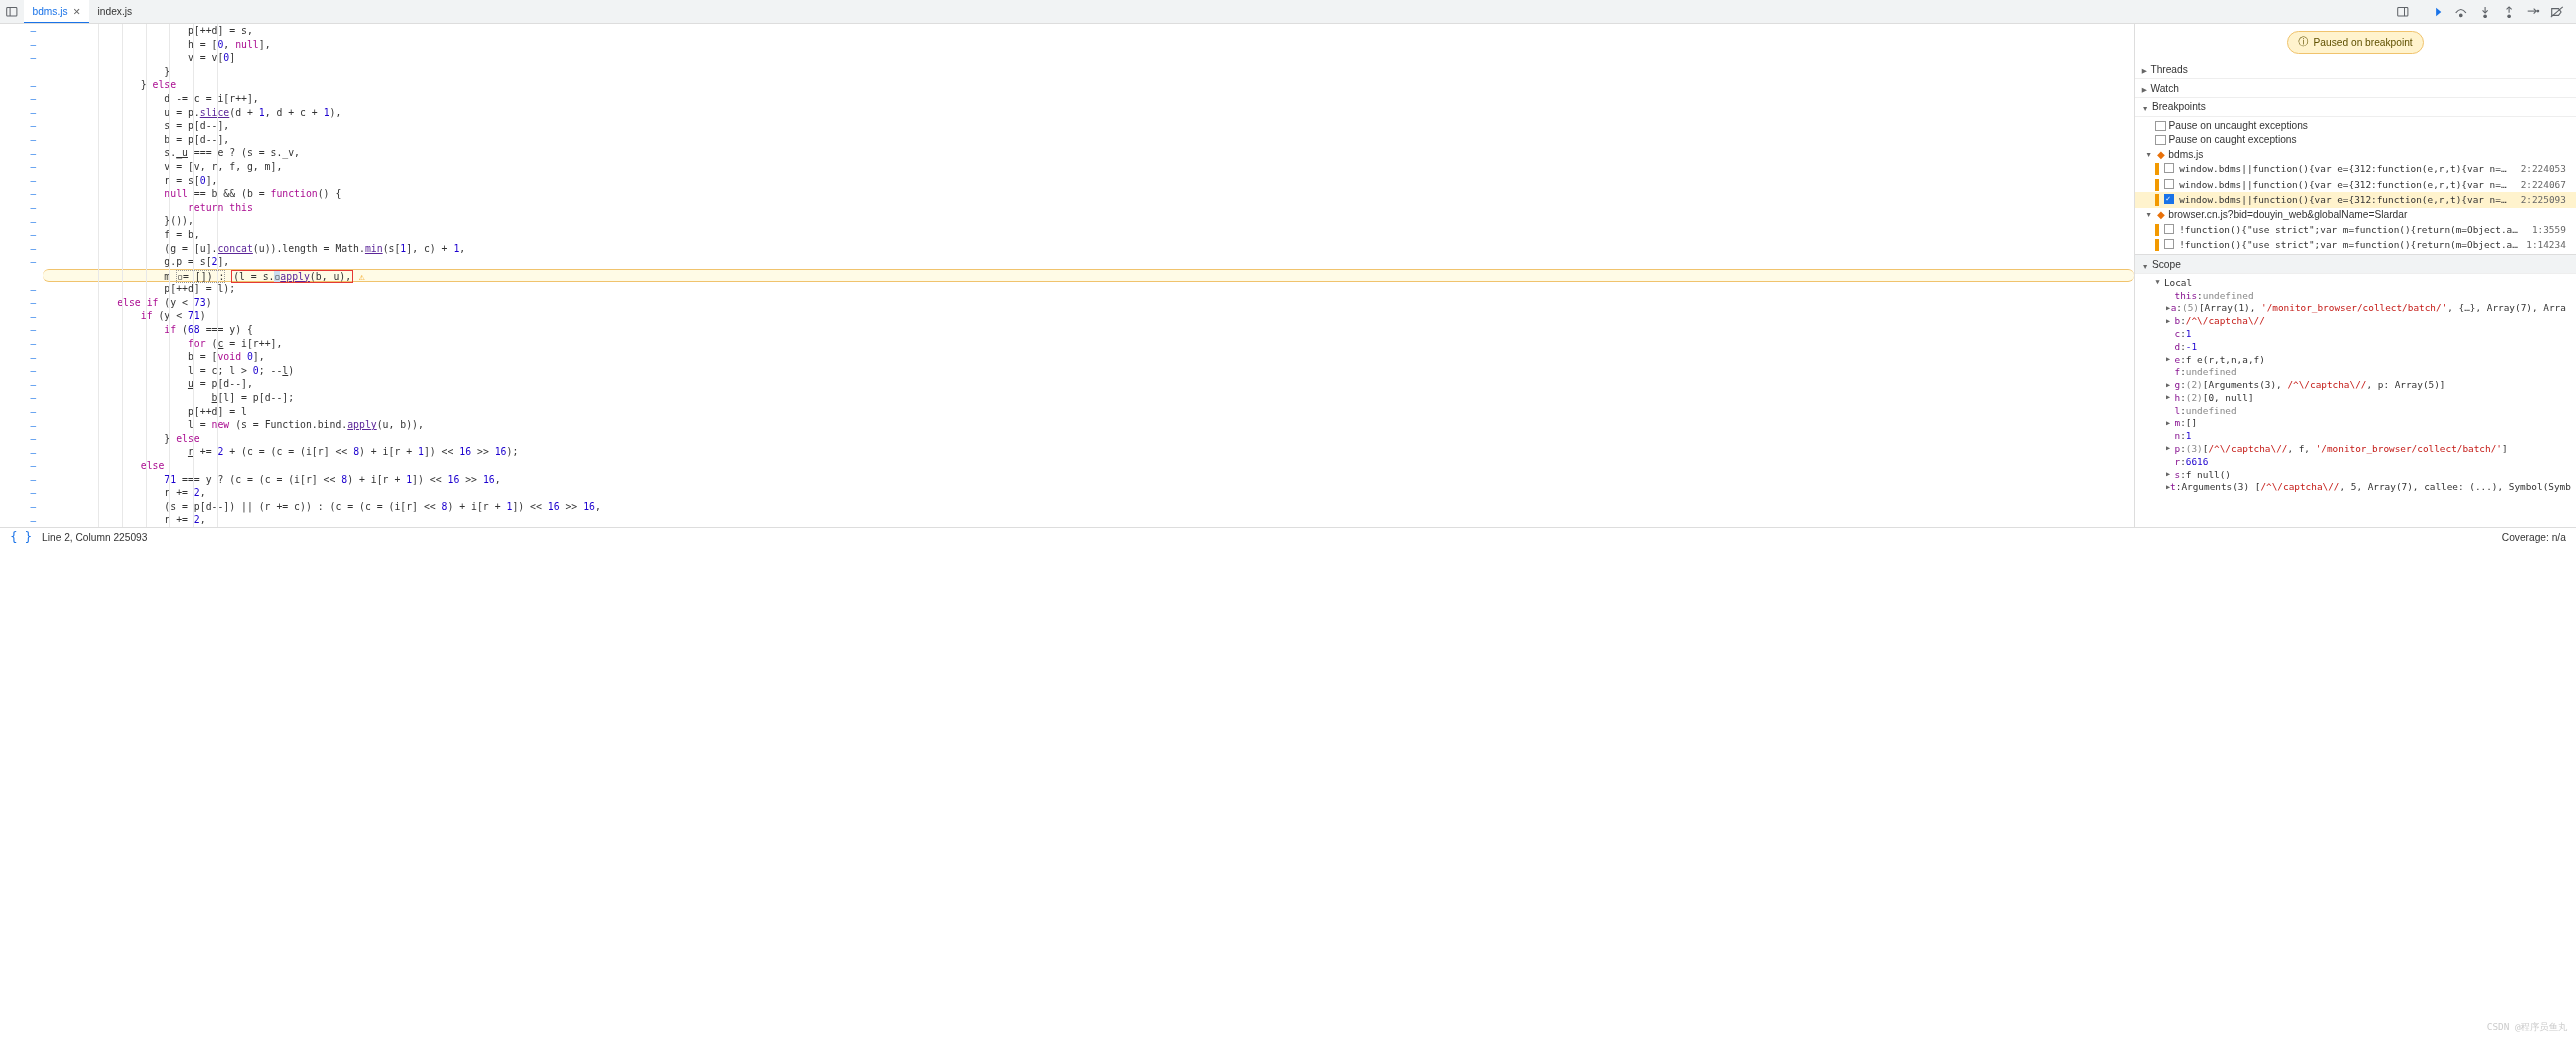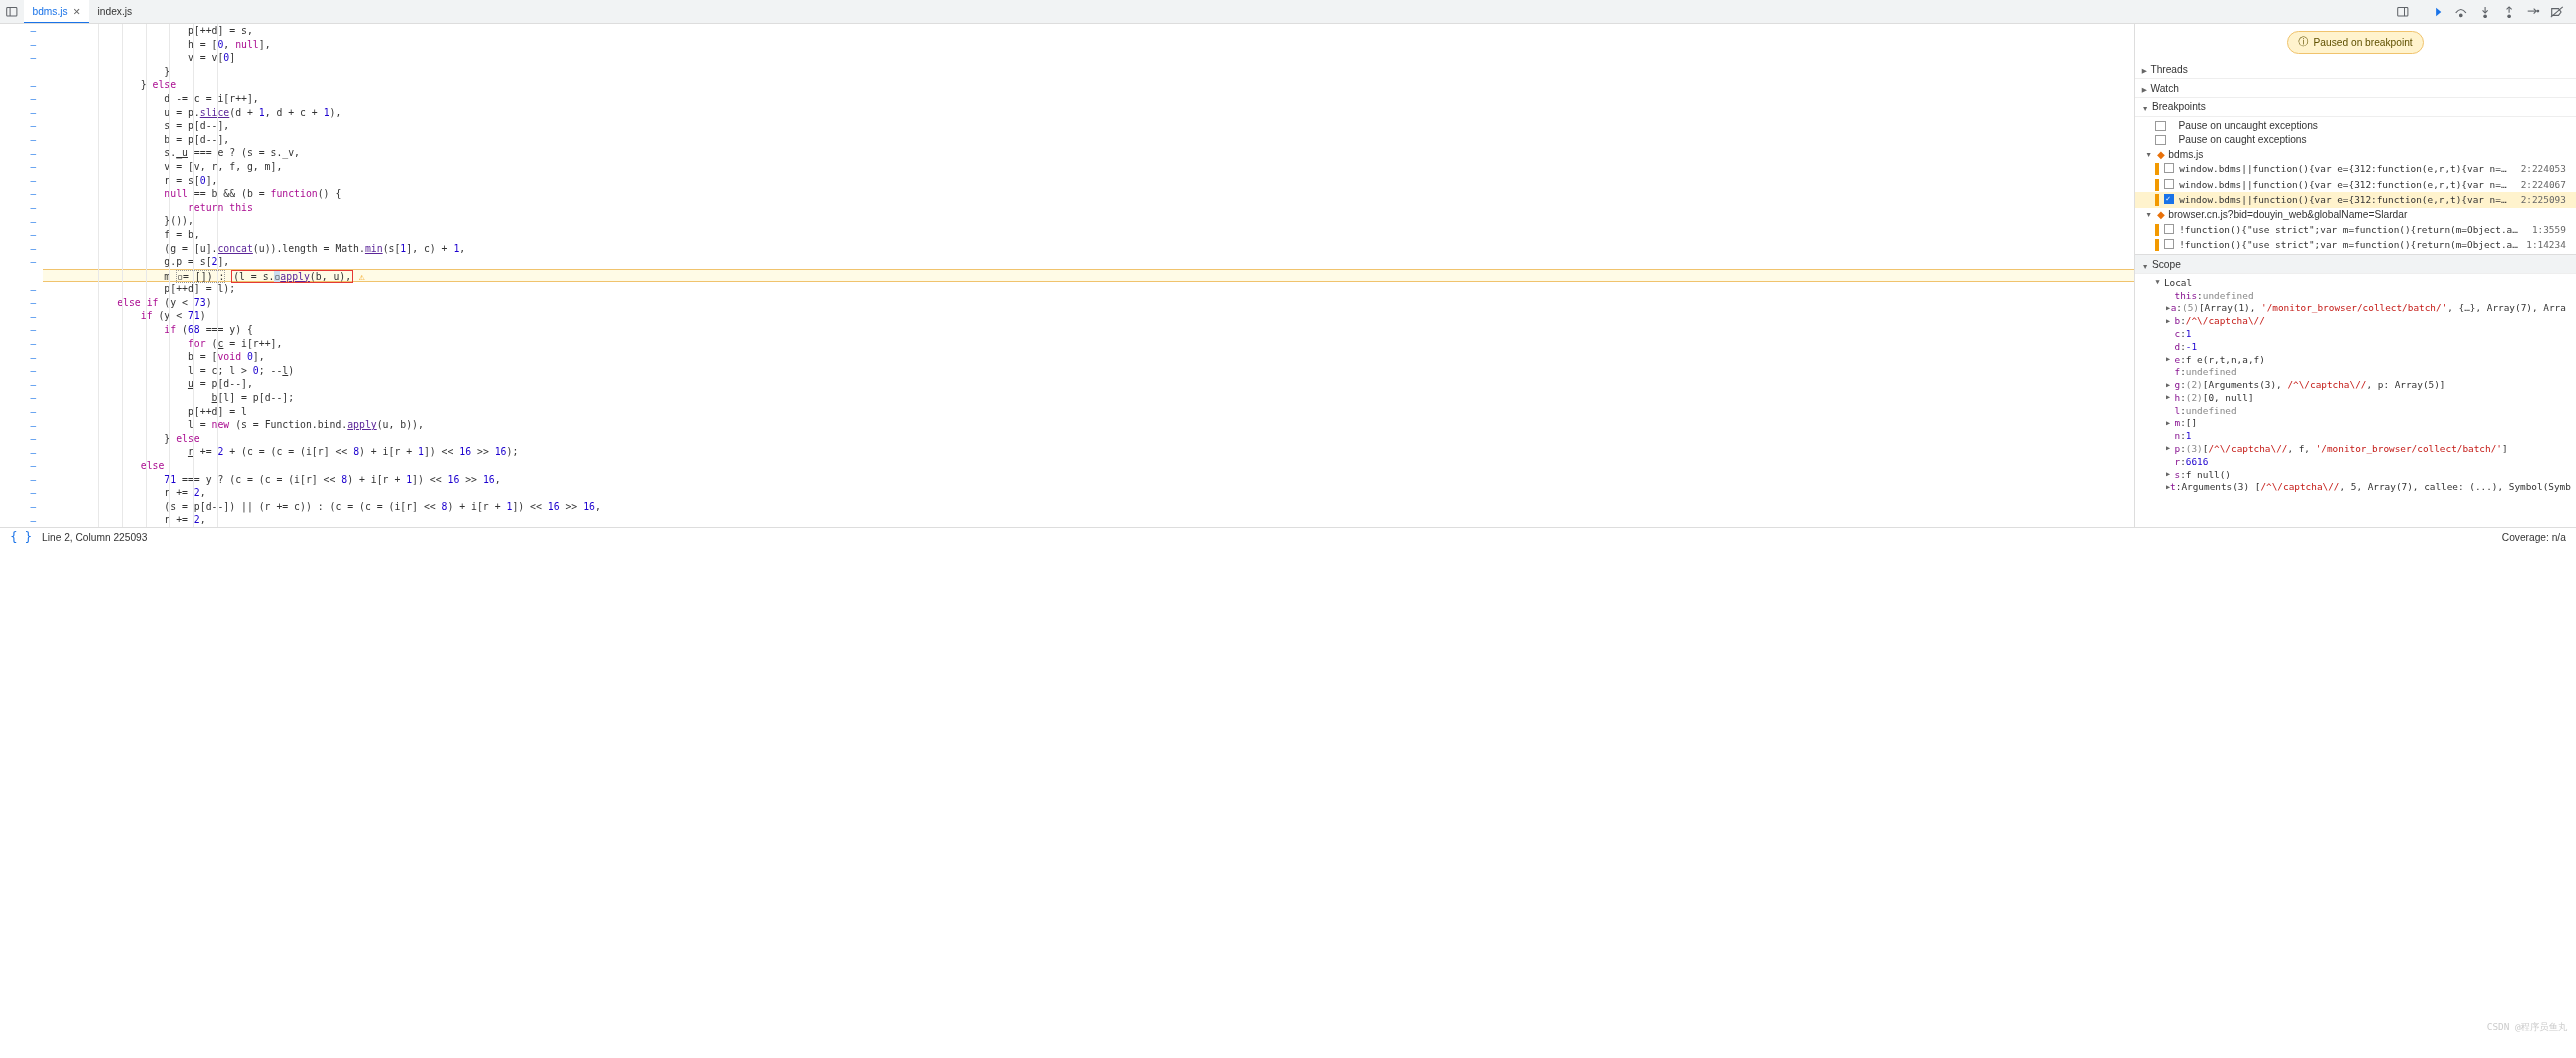--- a/index.html
+++ b/index.html
@@ -13,37 +13,37 @@
 .tab-close { font-size: 9.4px; color: #666; }
 .right-icons { display: flex; align-items: center; gap: 0; padding-right: 6.8px; }
 .icon-btn { width: 24px; height: 24px; display: flex; align-items: center; justify-content: center; cursor: pointer; color: #5f6368; }
 .icon-btn.blue { color: #1a73e8; }
 .main { display: flex; flex: 1; overflow: hidden; }
 .editor { flex: 1; display: flex; overflow: hidden; position: relative; }
 .gutter { width: 43px; background: #fff; border-right: none; }
 .gutter-line { height: 13.6px; display: flex; align-items: center; justify-content: flex-end; padding-right: 6.8px; color: #1a73e8; font-family: Menlo, monospace; font-size: 9.4px; }
 .code-area { flex: 1; font-family: Menlo, Consolas, monospace; font-size: 9.8px; line-height: 13.6px; overflow: hidden; position: relative; }
 .code-line { height: 13.6px; white-space: pre; padding-left: 3.4px; }
-.code-line.hl-yellow { background: #fffbe6; border-top: 0.9px solid #f0c36d; border-bottom: 0.9px solid #f0c36d; }
+.code-line.hl-yellow { background: #fffbe6; border-top: 0.9px solid #f0c36d; border-bottom: 0.9px solid #f0c36d; border-radius: 6px; }
 .fold-lines { position: absolute; left: 43px; top: 0; bottom: 0; pointer-events: none; }
 .fold-line { position: absolute; top: 0; bottom: 0; width: 0.9px; background: #e8e8e8; }
 .kw { color: #aa0d91; }
 .num { color: #1c00cf; }
 .fn { color: #5c2699; text-decoration: underline; }
 .underline { text-decoration: underline; }
 .hl-box { border: 0.9px solid #e53935; padding: 0 0.9px; }
 .warn-ico { color: #f29900; }
 .right-panel { width: 442px; border-left: 0.9px solid #ddd; display: flex; flex-direction: column; overflow: hidden; background: #fff; }
 .paused-badge { background: #fff3cd; color: #5f5000; border: 0.9px solid #f0c36d; border-radius: 12px; padding: 3.4px 10.2px; margin: 6.8px auto; display: flex; align-items: center; gap: 5.1px; font-size: 10.2px; }
 .section-header { display: flex; align-items: flex-end; padding: 3.4px 6.8px; font-size: 10.2px; cursor: pointer; border-bottom: 0.9px solid #eee; }
 .section-header.expanded::before { content: '▼'; font-size: 6.8px; margin-right: 3.4px; color: #666; }
 .section-header.collapsed::before { content: '▶'; font-size: 6.8px; margin-right: 3.4px; color: #666; }
 .section-header.scope { background: #f1f3f4; border-top: 0.9px solid #ddd; }
 .bp-body { padding: 1.7px 0; }
-.bp-check { display: flex; align-items: center; padding: 1.7px 20.4px; gap: 13px; font-size: 10.2px; }
+.bp-check { display: flex; align-items: center; padding: 1.7px 20.4px; gap: 3px; font-size: 10.2px; }
 .bp-file { display: flex; align-items: center; padding: 1.7px 10.2px; gap: 3.4px; font-size: 10.2px; }
 .bp-file-icon { color: #e8710a; }
 .bp-item { display: flex; align-items: flex-start; padding: 1.7px 10.2px 1.7px 20.4px; gap: 5.1px; font-size: 9.4px; font-family: Menlo, monospace; }
 .bp-item.active { background: #fff3cd; }
 .bp-bar { width: 3.4px; height: 12px; background: #f29900; }
 .bp-check-box { width: 10.2px; height: 10.2px; border: 0.9px solid #999; background: #fff; flex-shrink: 0; }
 .bp-check-box.checked { background: #1a73e8; border-color: #1a73e8; position: relative; }
 .bp-check-box.checked::after { content: '✓'; color: #fff; font-size: 7.7px; position: absolute; top: -0.9px; left: 0.9px; }
 .bp-text { flex: 1; overflow: hidden; text-overflow: ellipsis; white-space: nowrap; color: #333; }
 .bp-loc { color: #666; font-size: 9.4px; }

